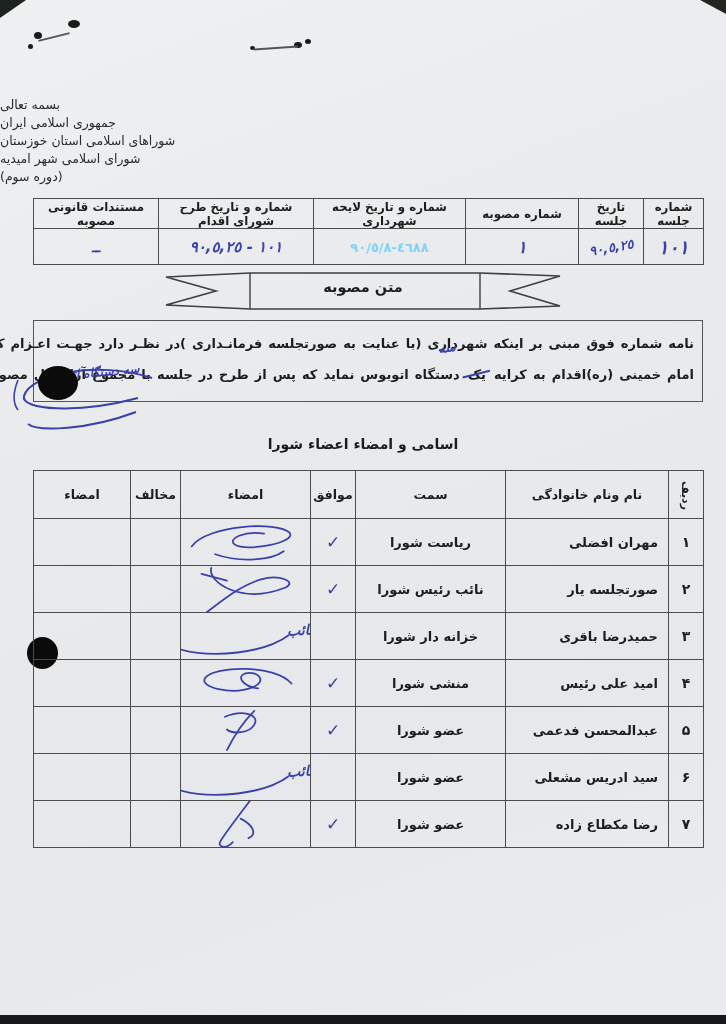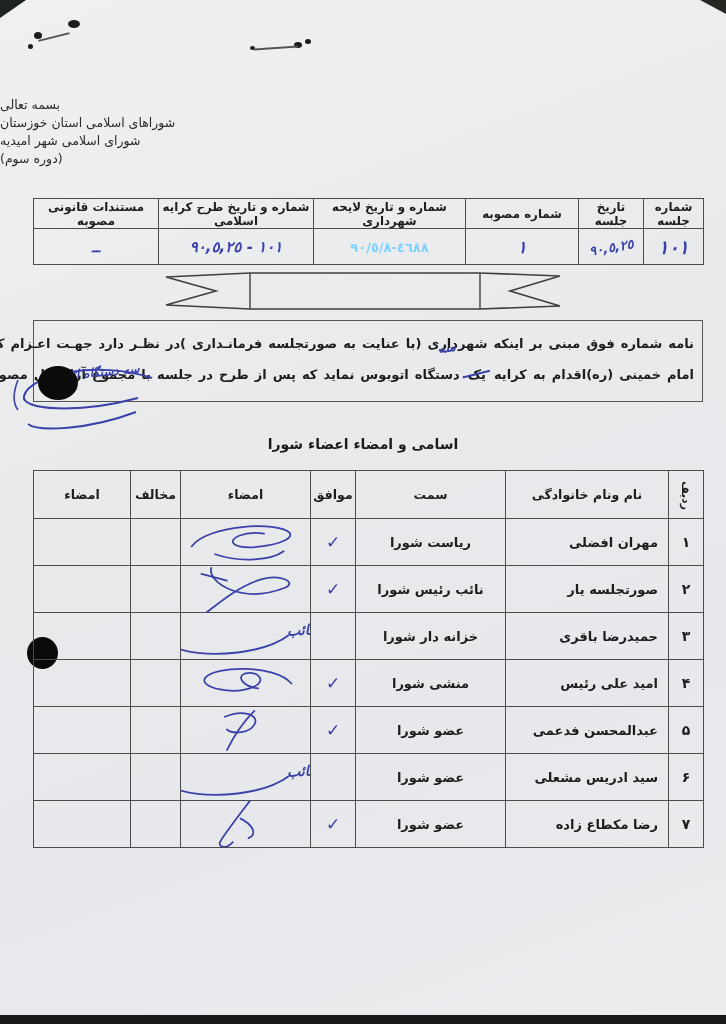--- a/index.html
+++ b/index.html
@@ -93,60 +93,62 @@
 </div>
 <div class="staple" style="left:250px; top:38px; width:62px; height:18px;">
   <span class="dot" style="left:0; top:8px; width:5px; height:4px;"></span>
   <span class="dot" style="left:44px; top:4px; width:8px; height:6px;"></span>
   <span class="dot" style="left:55px; top:1px; width:6px; height:5px;"></span>
   <span class="bar" style="left:4px; top:9px; width:44px; transform:rotate(-4deg);"></span>
 </div>
 
 <div class="doc-header">
   <div>بسمه تعالی</div>
+  <div>جمهوری اسلامی ایران</div>
   <div>شوراهای اسلامی استان خوزستان</div>
   <div>شورای اسلامی شهر امیدیه</div>
   <div>(دوره سوم)</div>
 </div>
 
 <table class="grid info-table" dir="rtl">
   <colgroup>
     <col style="width:60px">
       <col style="width:65px">
       <col style="width:113px">
     <col style="width:152px">
       <col style="width:155px">
       <col style="width:125px">
   </colgroup>
   <tbody>
       <tr>
     <th>شماره جلسه</th>
     <th>تاریخ جلسه</th>
     <th>شماره مصوبه</th>
     <th>شماره و تاریخ لایحه شهرداری</th>
-    <th>شماره و تاریخ طرح کرایه اسلامی</th>
+    <th>شماره و تاریخ طرح شورای اقدام</th>
     <th>مستندات قانونی مصوبه</th>
   </tr>
   <tr>
     <td><span class="hand-num ltr" style="font-size:19px;">۱۰۱</span></td>
     <td><span class="hand-num ltr" style="font-size:13px; transform:rotate(-10deg); display:inline-block;">٩٠,٥,٢٥</span></td>
     <td><span class="hand-num" style="font-size:17px;">۱</span></td>
     <td><span class="printed-num ltr">٩٠/٥/٨-٤٦٨٨</span></td>
     <td><span class="hand-num ltr" style="font-size:15px;">٩٠,٥,٢٥ - ١٠١</span></td>
     <td><span class="hand-num" style="font-size:14px;">ــ</span></td>
   </tr>
 </tbody>
   </table>
 
 <div class="banner">
   <svg viewBox="0 0 410 46">
     <path d="M352,23 L402,8 L322,5 L92,5 L8,9 L58,23 L8,37 L92,41 L322,41 L402,38 Z" fill="none" stroke="#3f3f3f" stroke-width="1.6"></path>
     <line x1="92" y1="5" x2="92" y2="41" stroke="#3f3f3f" stroke-width="1.4"></line>
     <line x1="322" y1="5" x2="322" y2="41" stroke="#3f3f3f" stroke-width="1.4"></line>
   </svg>
+  <div class="banner-label">متن مصوبه</div>
 </div>
 
 <div class="body-box">
   <div class="body-line">نامه شماره فوق مبنی بر اینکه شهرداری (با عنایت به صورتجلسه فرمانـداری )در نظـر دارد جهـت اعـزام کـاروان زیـارتی بـه مرقـد</div>
   <div class="body-line"><span>امام خمینی (ره)اقدام به کرایه</span> <span class="struck"><span>یک</span><span class="strike-mark"></span></span> <span>دستگاه اتوبوس نماید که پس از طرح در جلسه با مجموع آراء ذیل مصوب گردید./</span></div>
 </div>
 <div class="correction-note" style="left:438px; top:340px;">سه</div>
 <div class="margin-note" style="left:42px; top:366px;">سه دستگاه اتوبوس</div>
 <svg class="flourish" style="left:8px; top:360px; width:150px; height:80px;" viewBox="0 0 150 80">
   <path d="M144,18 C90,0 22,14 16,36 C12,50 70,54 130,38" fill="none" stroke="#3a41a8" stroke-width="2"></path>

